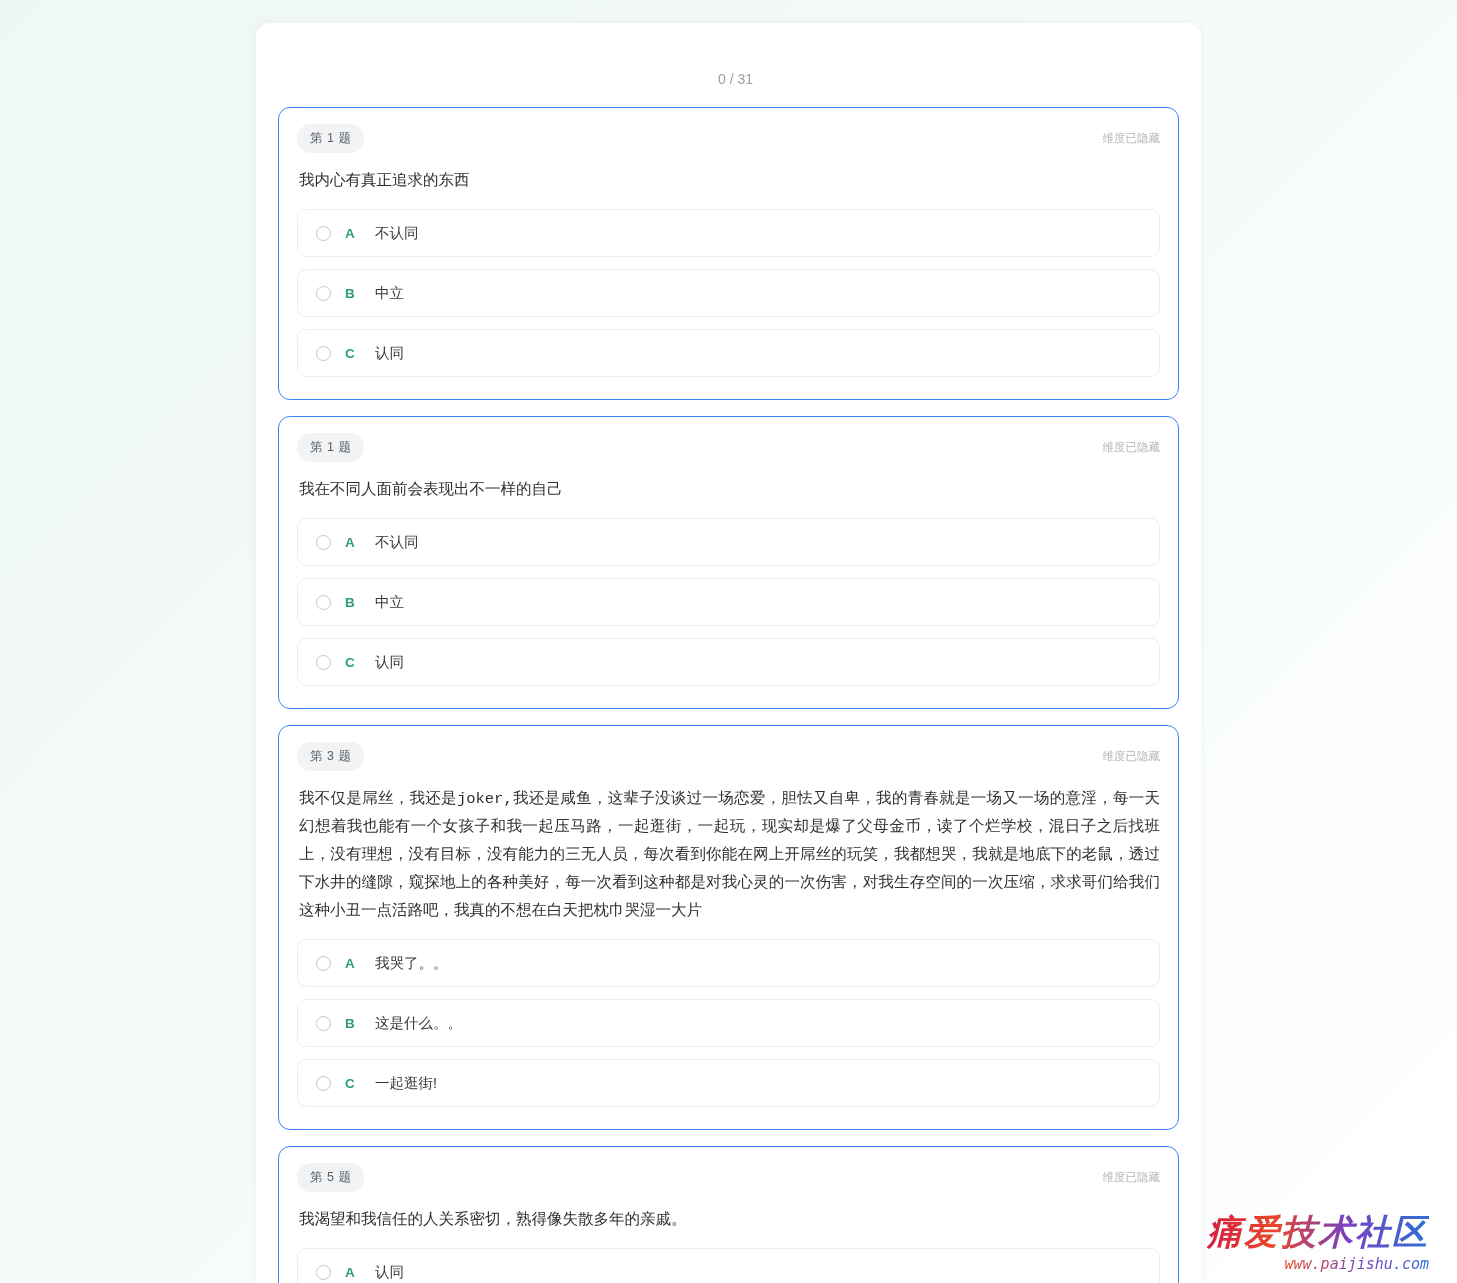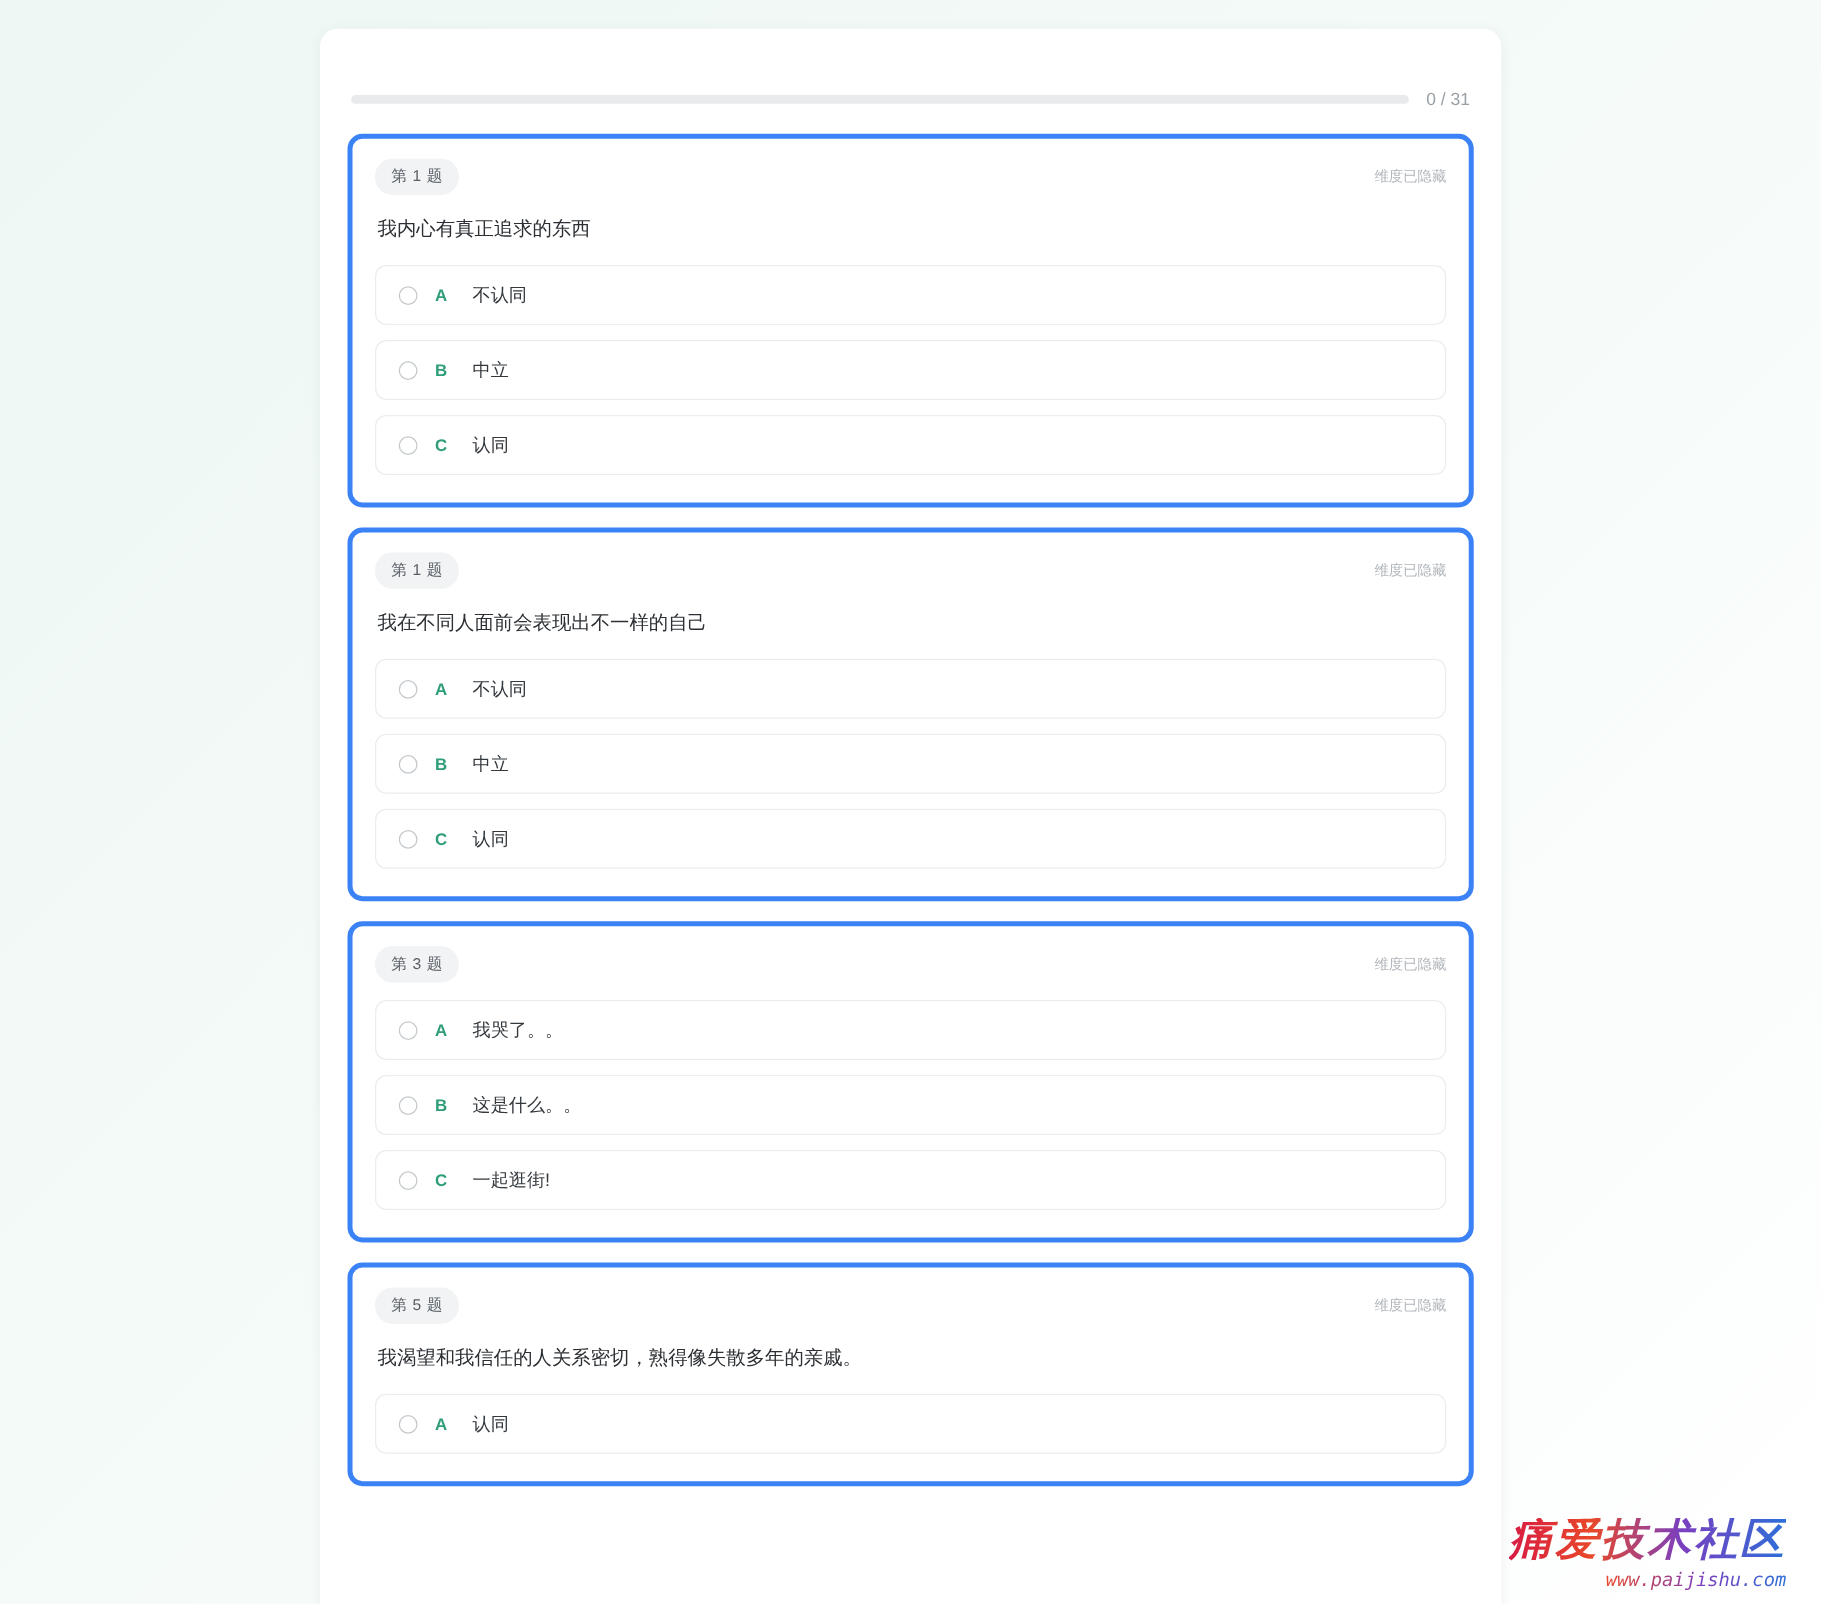--- a/index.html
+++ b/index.html
@@ -25,20 +25,21 @@
     border-radius: 14px;
     box-shadow: 0 1px 10px rgba(40, 70, 60, 0.06);
     overflow: hidden;
   }
 
   .progress-row {
     display: flex;
     align-items: center;
     padding: 48px 25px 0 25px;
     box-sizing: border-box;
+    flex-direction: column;
   }
   .progress-track {
     flex: 1;
     height: 7px;
     border-radius: 4px;
     background: #e9eaec;
     position: relative;
     overflow: hidden;
   }
   .progress-fill {
@@ -55,21 +56,21 @@
     font-size: 14px;
     color: #9aa0a6;
     white-space: nowrap;
   }
 
   .q-list {
     padding: 20px 22px 0 22px;
   }
 
   .q-card {
-    border: 4px solid #3b82f6;
+    border: 1px solid #3b82f6;
     border-radius: 12px;
     padding: 16px 18px 22px 18px;
     margin-bottom: 16px;
     background: #fff;
   }
 
   .q-head {
     display: flex;
     align-items: center;
     justify-content: space-between;
@@ -218,20 +219,21 @@
           <span class="radio"></span>
           <span class="opt-letter">C</span>
           <span class="opt-label">认同</span>
         </div>
       </div>
       <div class="q-card">
         <div class="q-head">
           <div class="q-badge">第 3 题</div>
           <div class="q-dim">维度已隐藏</div>
         </div>
+        <p class="q-text">我不仅是屌丝，我还是joker,我还是咸鱼，这辈子没谈过一场恋爱，胆怯又自卑，我的青春就是一场又一场的意淫，每一天幻想着我也能有一个女孩子和我一起压马路，一起逛街，一起玩，现实却是爆了父母金币，读了个烂学校，混日子之后找班上，没有理想，没有目标，没有能力的三无人员，每次看到你能在网上开屌丝的玩笑，我都想哭，我就是地底下的老鼠，透过下水井的缝隙，窥探地上的各种美好，每一次看到这种都是对我心灵的一次伤害，对我生存空间的一次压缩，求求哥们给我们这种小丑一点活路吧，我真的不想在白天把枕巾哭湿一大片</p>
         <div class="opt">
           <span class="radio"></span>
           <span class="opt-letter">A</span>
           <span class="opt-label">我哭了。。</span>
         </div>
         <div class="opt">
           <span class="radio"></span>
           <span class="opt-letter">B</span>
           <span class="opt-label">这是什么。。</span>
         </div>

